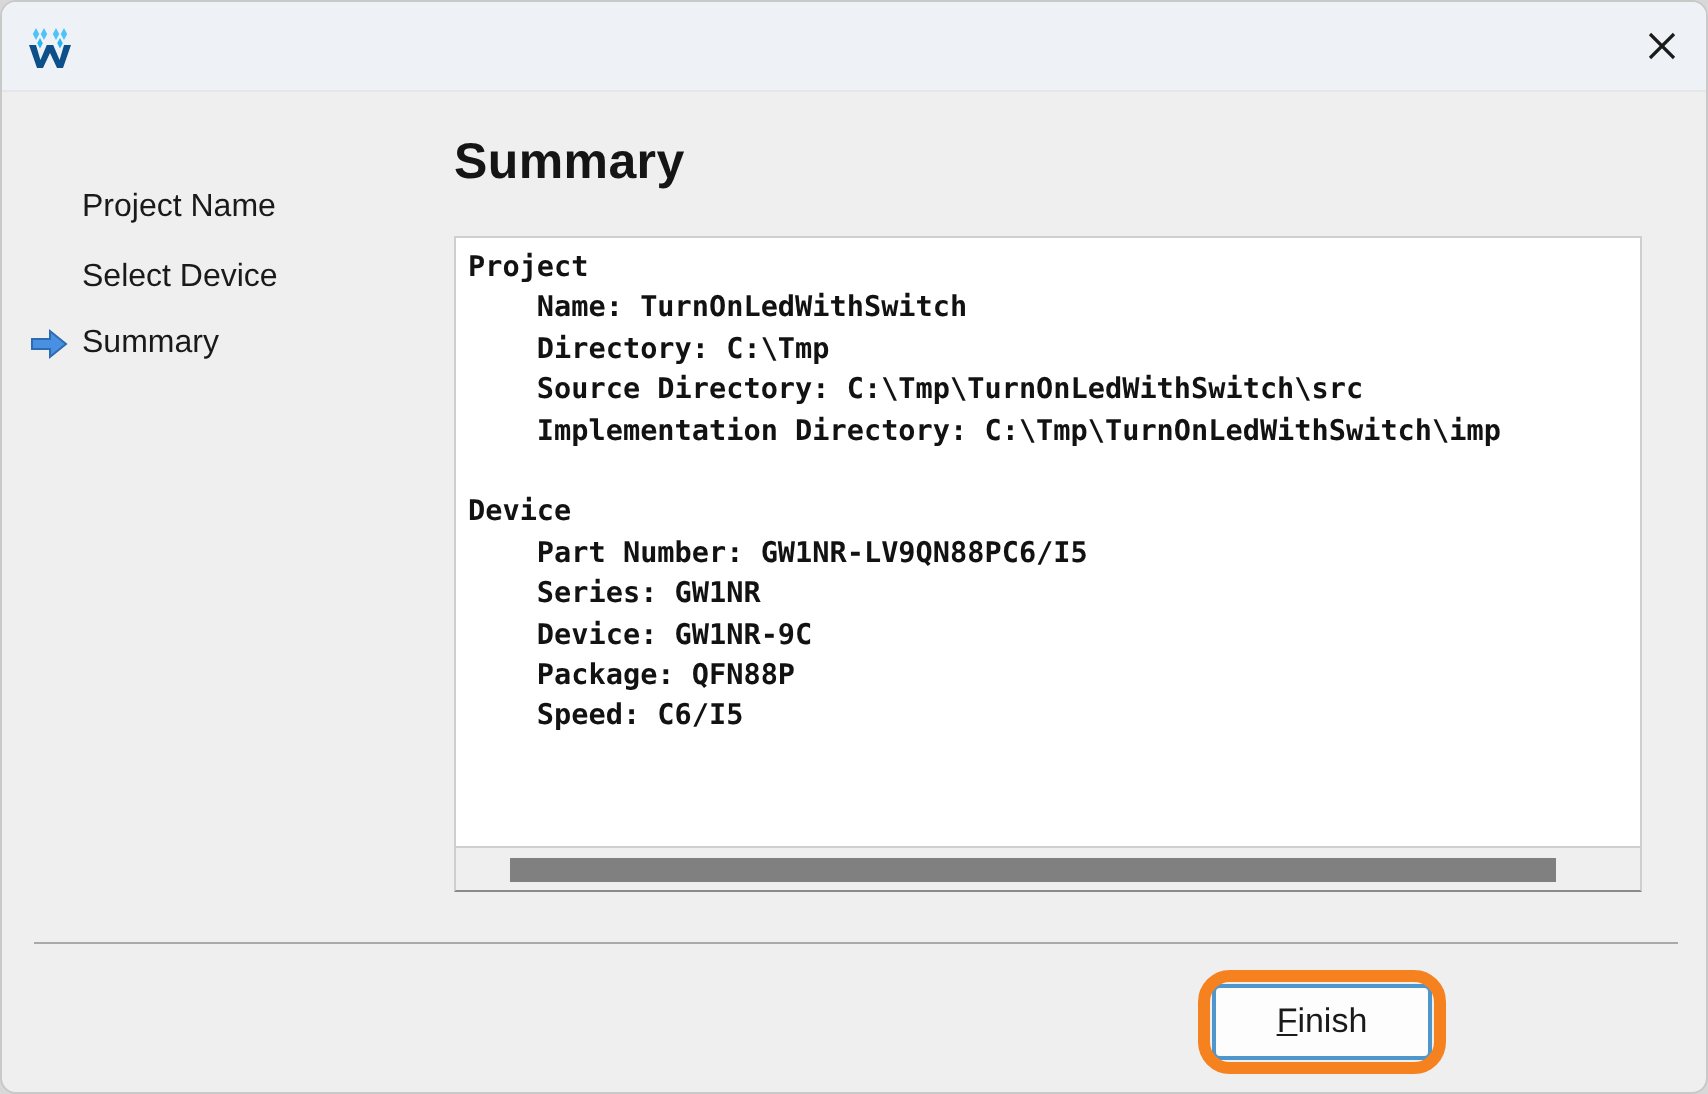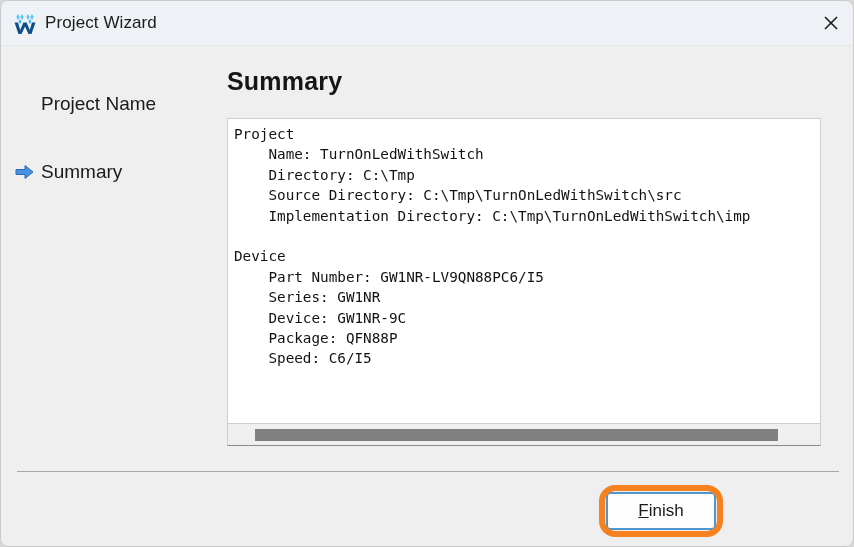--- a/index.html
+++ b/index.html
@@ -77,21 +77,21 @@
   }
   .step {
     position: absolute;
     left: 40px;
     width: 170px;
     height: 26px;
     display: flex;
     align-items: center;
   }
   .step .step-label {
-    font-size: 19px;
+    font-size: 16px;
     color: #1a1a1a;
     white-space: nowrap;
     line-height: 24px;
   }
   .step .arrow {
     position: absolute;
     left: -26px;
     top: 5px;
     width: 19px;
     height: 16px;
@@ -115,20 +115,21 @@
   #summary-box {
     position: absolute;
     left: 226px;
     top: 117px;
     width: 594px;
     height: 306px;
     background: #ffffff;
     border: 1px solid #cfcfcf;
     box-sizing: border-box;
     overflow: hidden;
+    font-weight: bold;
   }
   #summary-text {
     position: absolute;
     left: 6px;
     top: 5px;
     margin: 0;
     font-family: "DejaVu Sans Mono", "Liberation Mono", monospace;
     font-size: 14.3px;
     line-height: 20.4px;
     color: #121212;
@@ -221,35 +222,37 @@
           <polygon points="20,3 21.6,6 20,9 18.4,6"></polygon>
         </g>
         <g fill="#29b6f6">
           <polygon points="8,8 9.4,10.6 8,13.2 6.6,10.6"></polygon>
           <polygon points="18,8 19.4,10.6 18,13.2 16.6,10.6"></polygon>
         </g>
 
         <path d="M2.5,11.5 L6.5,23 L9.5,23 L13,15.5 L16.5,23 L19.5,23 L23.5,11.5 L20,11.5 L17.8,19 L14.6,11.5 L11.4,11.5 L8.2,19 L6,11.5 Z" fill="#0d4f8b"></path>
       </svg>
     </span>
-    <div id="title-text">Project Wizard</div>
     <div id="close-button">
       <svg width="20" height="20" viewBox="0 0 20 20">
         <line x1="4" y1="4" x2="16" y2="16" stroke="#1b1b1b" stroke-width="1.6"></line>
         <line x1="16" y1="4" x2="4" y2="16" stroke="#1b1b1b" stroke-width="1.6"></line>
       </svg>
     </div>
   </div>
 
   <div id="steps">
 
     <div class="step" id="step-0">
       <span class="step-label">Project Name</span>
     </div>
 
+    <div class="step" id="step-1">
+      <span class="step-label">Select Device</span>
+    </div>
 
     <div class="step" id="step-2">
       <span class="arrow">
         <svg width="19" height="16" viewBox="0 0 19 16">
           <path d="M1,5.5 L10,5.5 L10,1.5 L18,8 L10,14.5 L10,10.5 L1,10.5 Z" fill="#4a90e2" stroke="#2b6cb0" stroke-width="1"></path>
         </svg>
       </span>
       <span class="step-label">Summary</span>
     </div>
 

